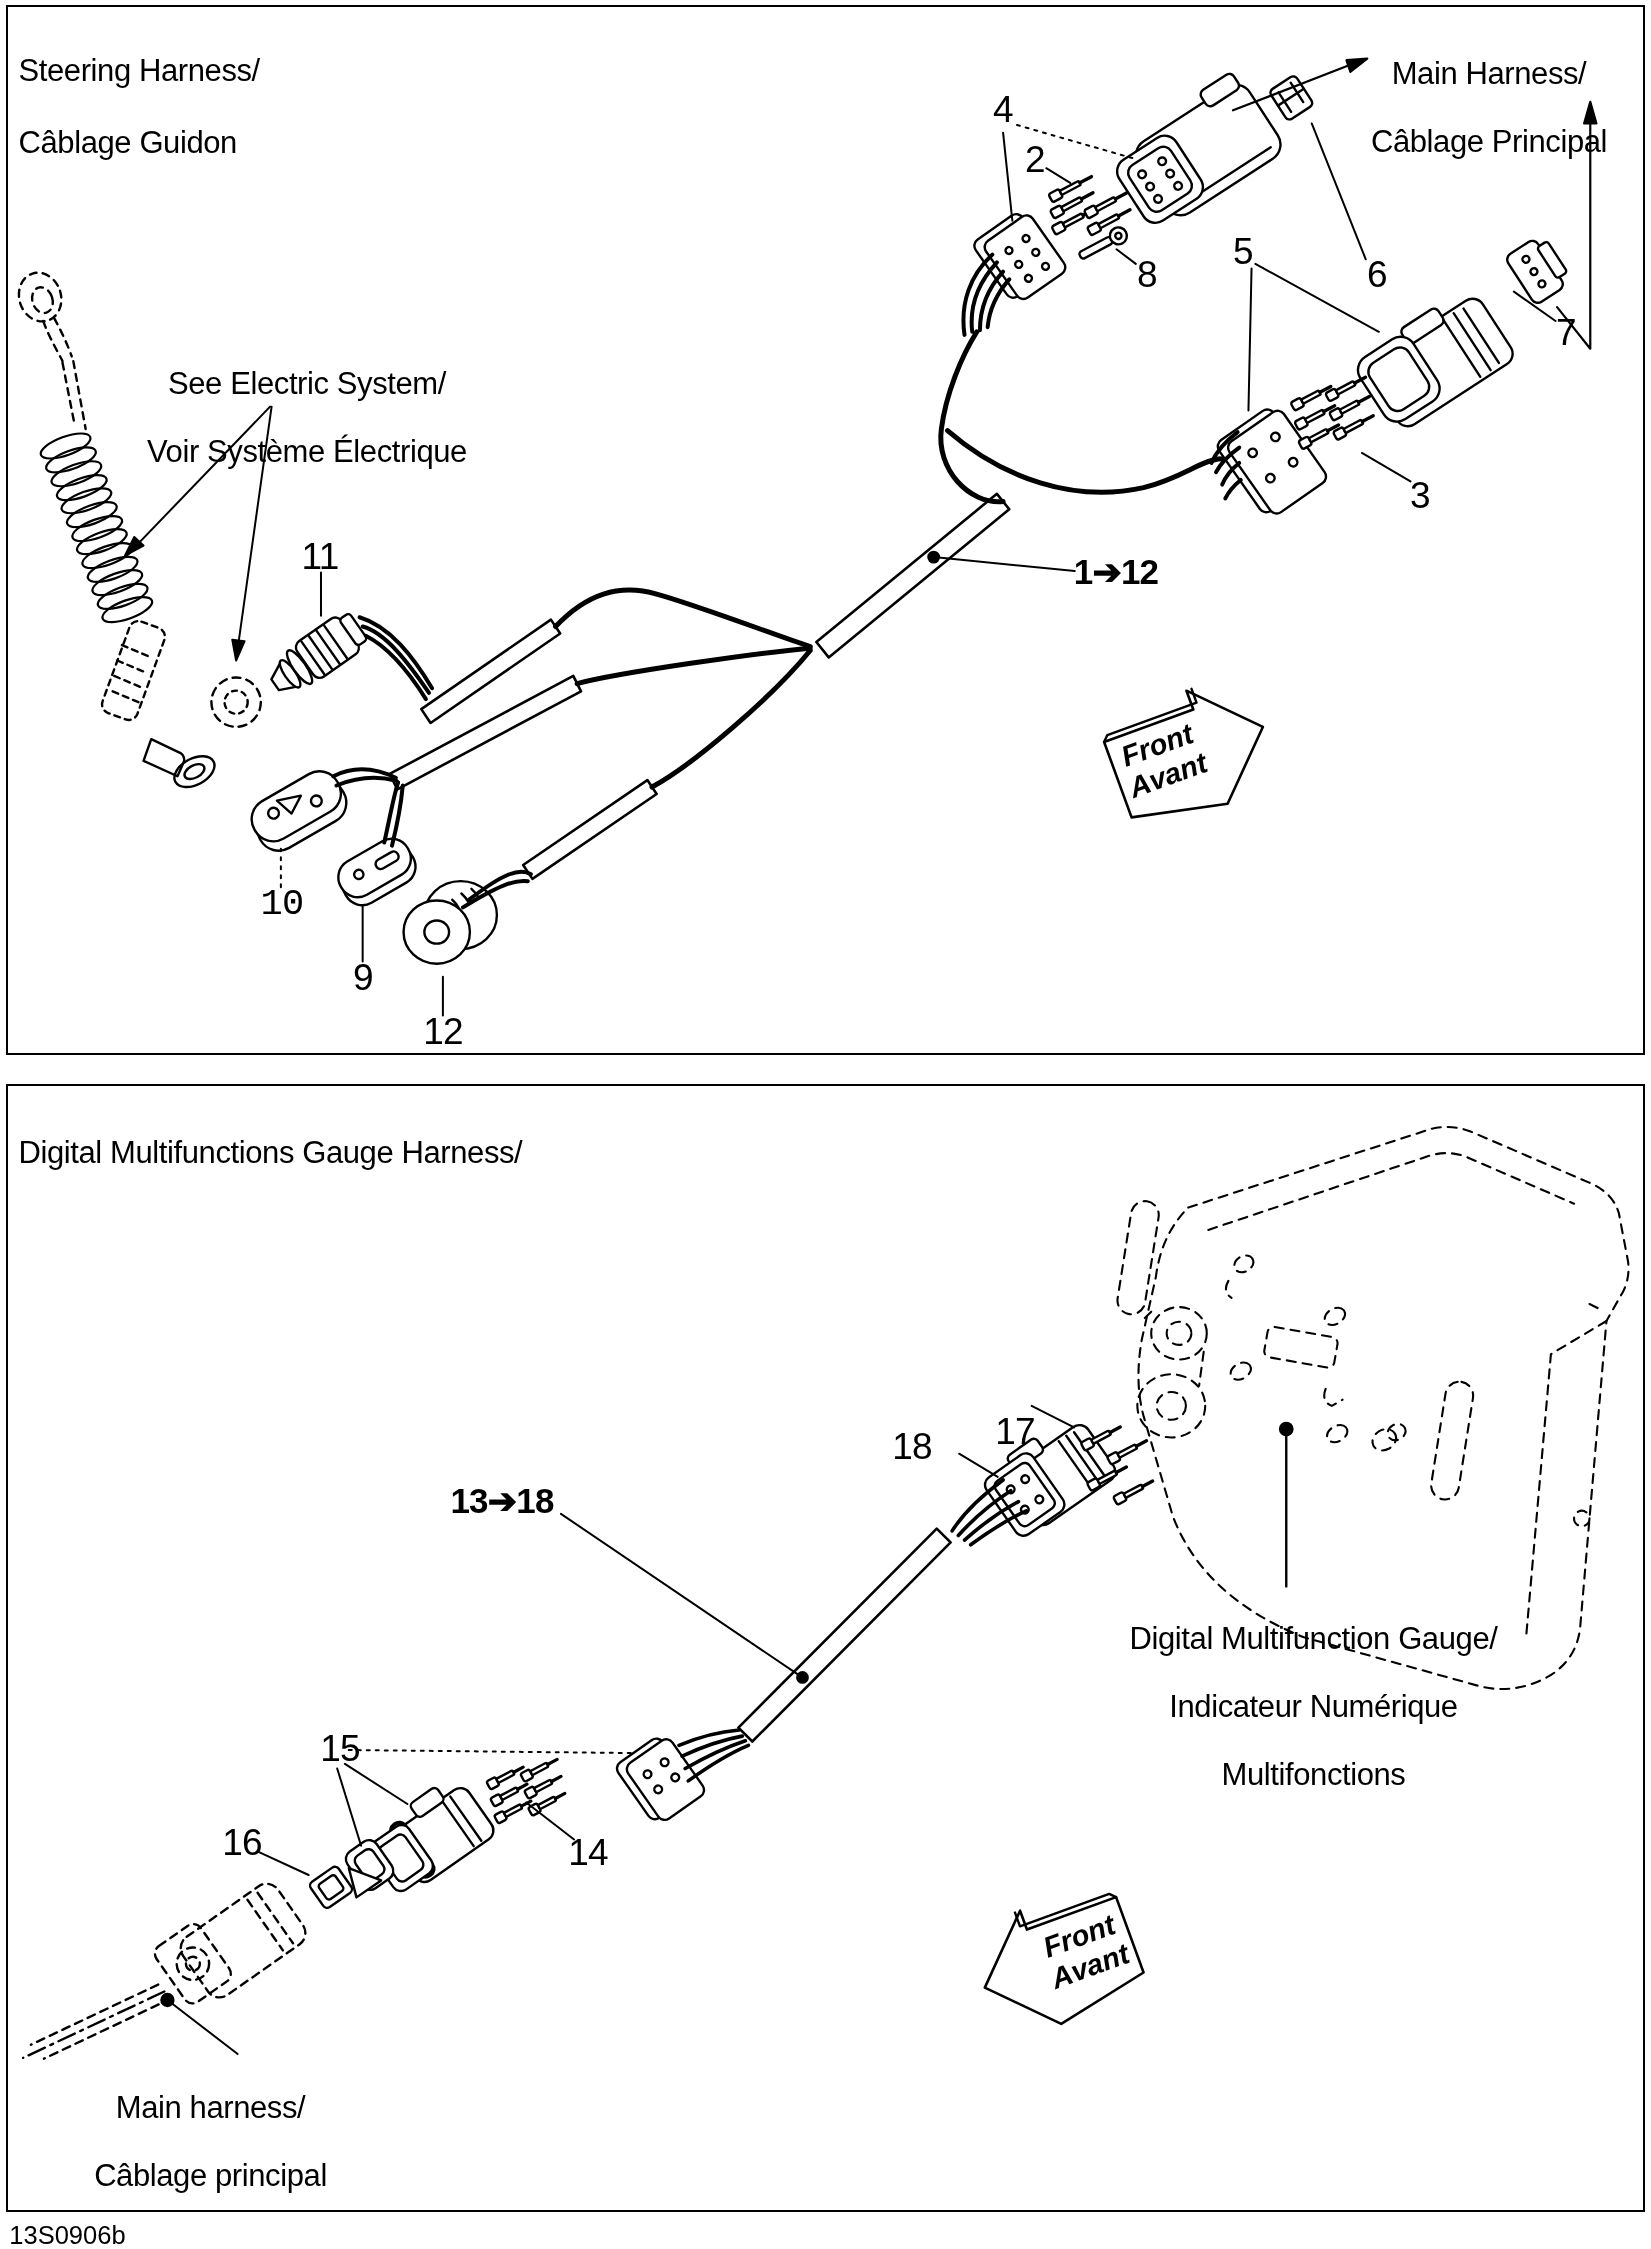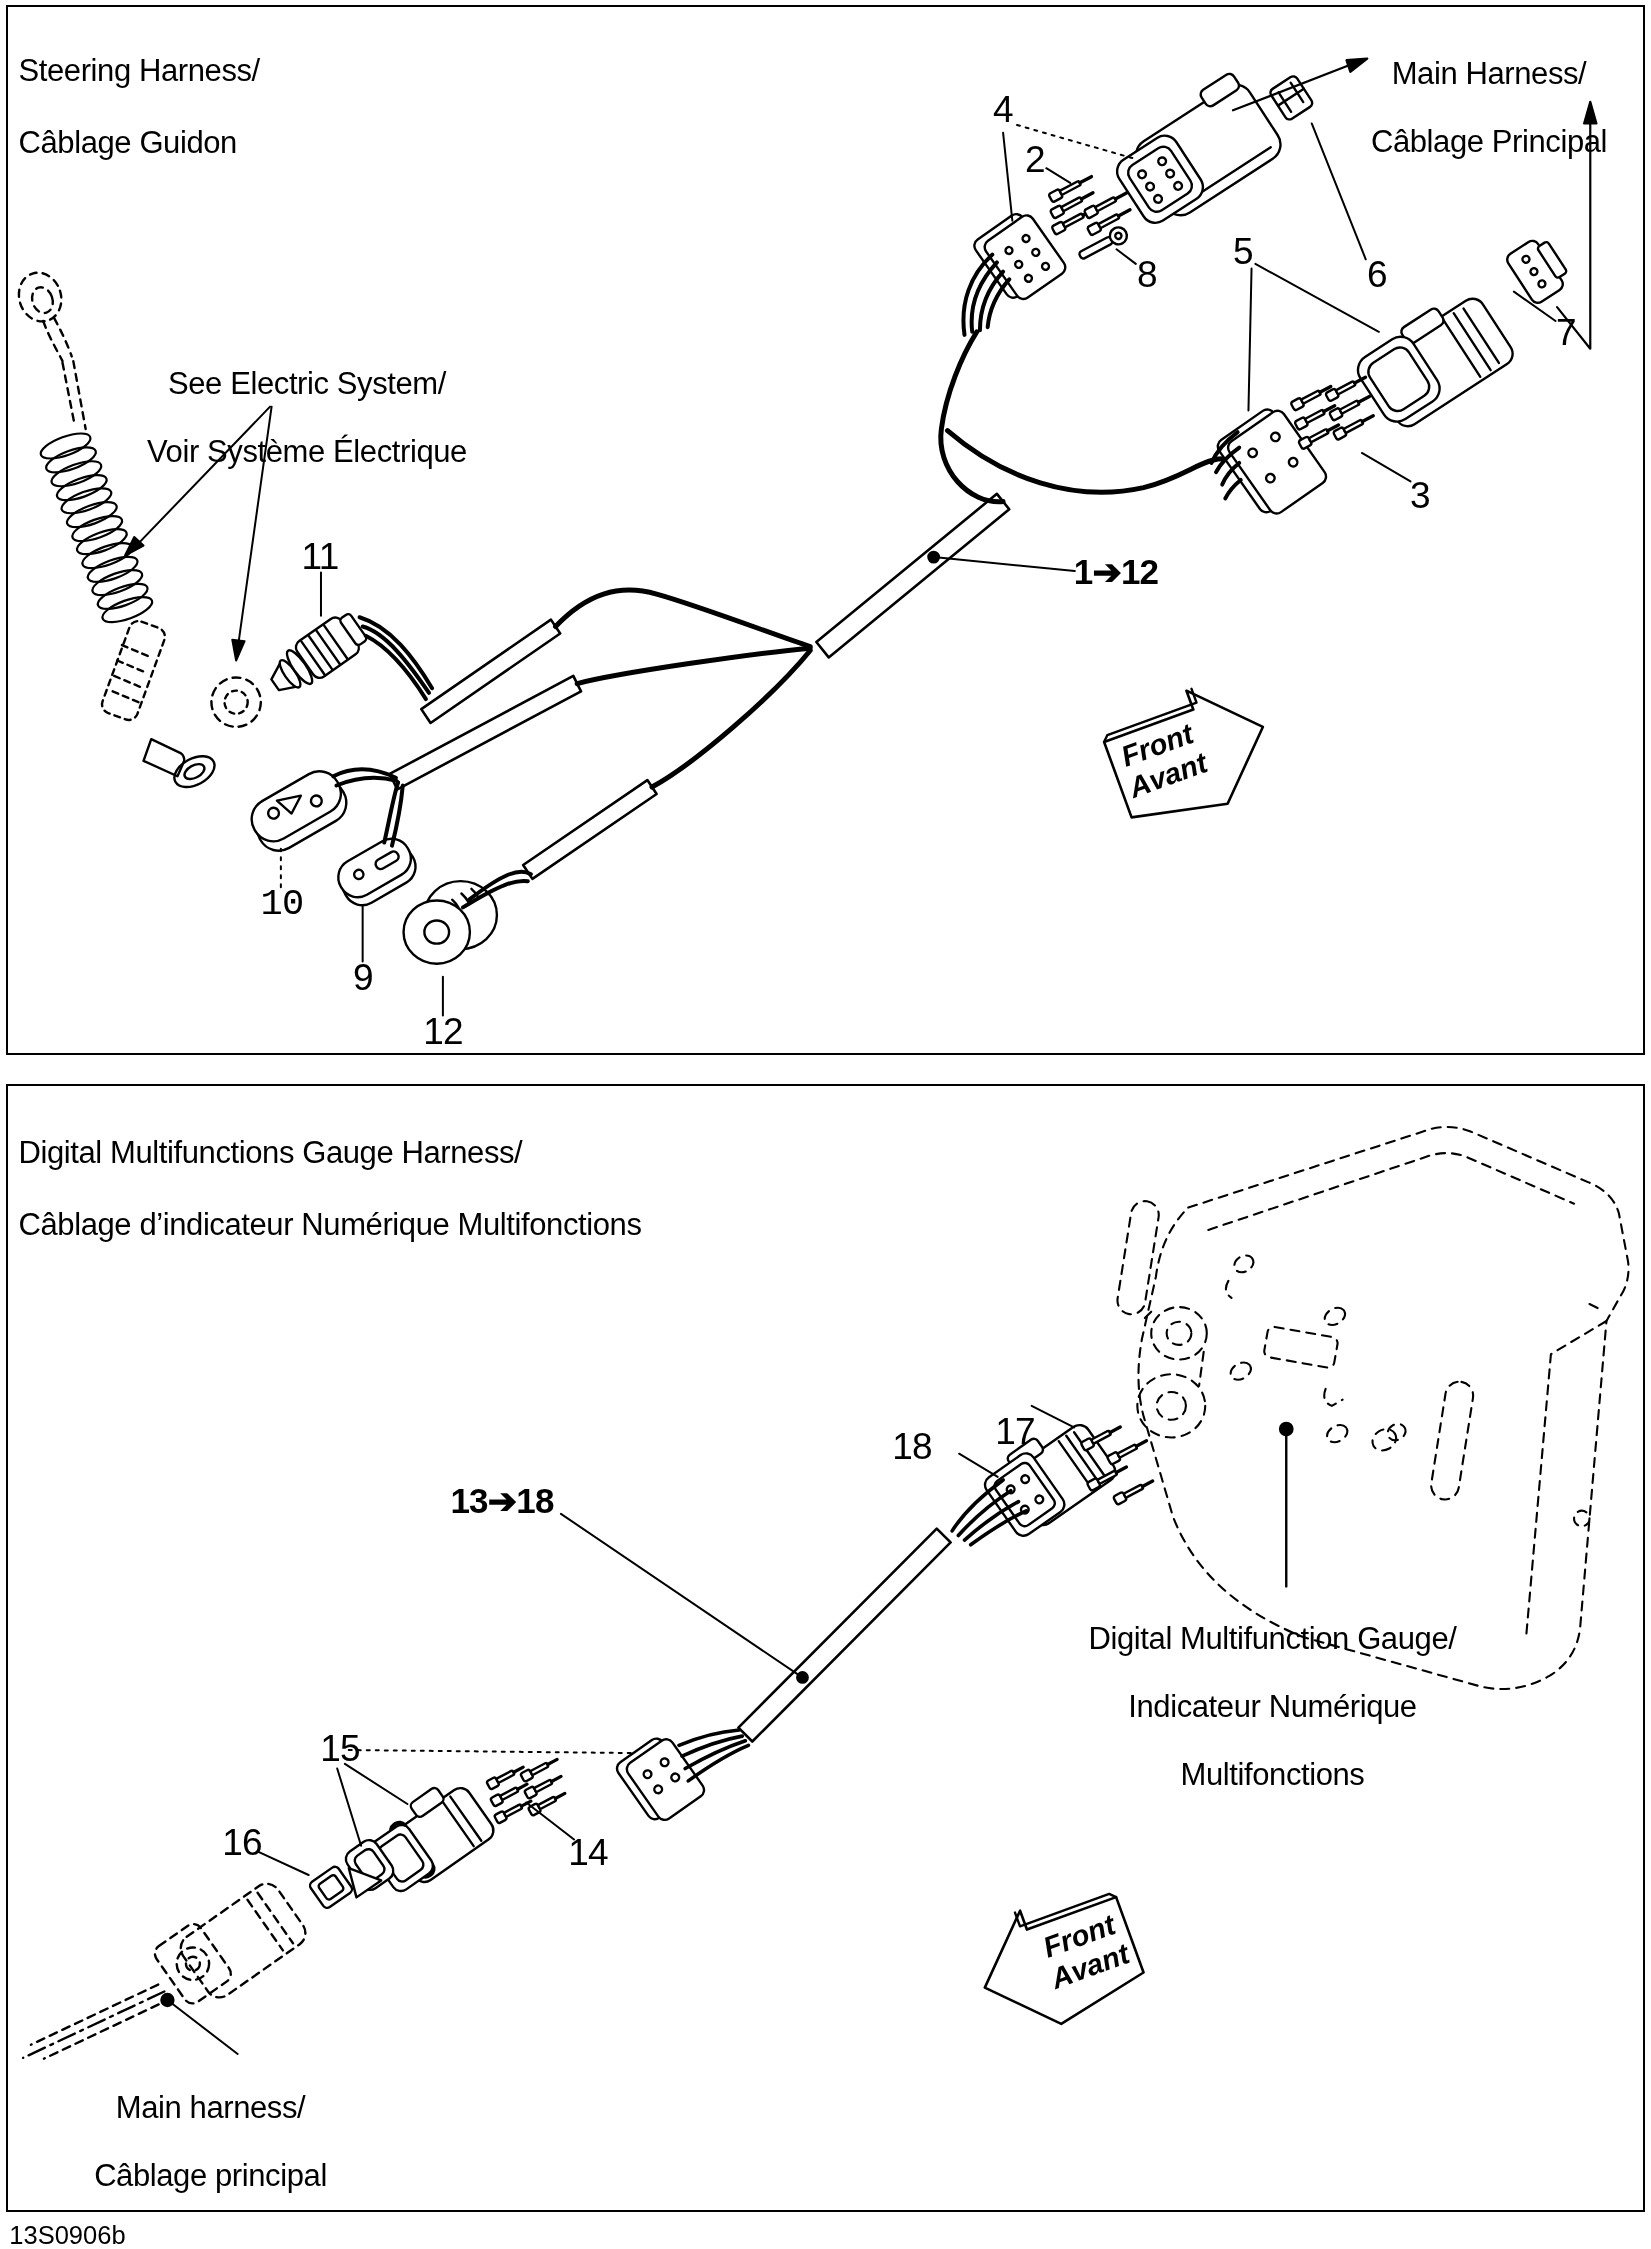--- a/index.html
+++ b/index.html
@@ -511,23 +511,22 @@
 <div class="co" style="left:1377px;top:275px;">6</div>
 <div class="co" style="left:1566px;top:333px;">7</div>
 <div class="co" style="left:1147px;top:275px;">8</div>
 <div class="co" style="left:363px;top:978px;">9</div>
 <div class="co" style="left:282px;top:904px;font-family:Liberation Mono, monospace;">10</div>
 <div class="co" style="left:320px;top:557px;">11</div>
 <div class="co" style="left:443px;top:1032px;">12</div>
 
 <div class="txt title" style="left:18.5px;top:1099px;">
   <div>Digital Multifunctions Gauge Harness/</div>
-  <div>Câblage d’indicateur Numérique Multifonctions</div>
-</div>
-<div class="txt lbl ctr" style="left:1047px;top:1588px;width:451px;line-height:34px;">
+</div>
+<div class="txt lbl ctr" style="left:1088px;top:1588px;width:451px;line-height:34px;">
   <div>Digital Multifunction Gauge/</div>
   <div>Indicateur Numérique</div>
   <div>Multifonctions</div>
 </div>
 <div class="rng" style="left:502px;top:1501px;">13➔18</div>
 <div class="txt lbl ctr" style="left:31px;top:2057px;width:359px;">
   <div>Main harness/</div>
   <div>Câblage principal</div>
 </div>
 <div class="front" style="left:1023px;top:1919px;width:123px;transform:rotate(-20deg);">

